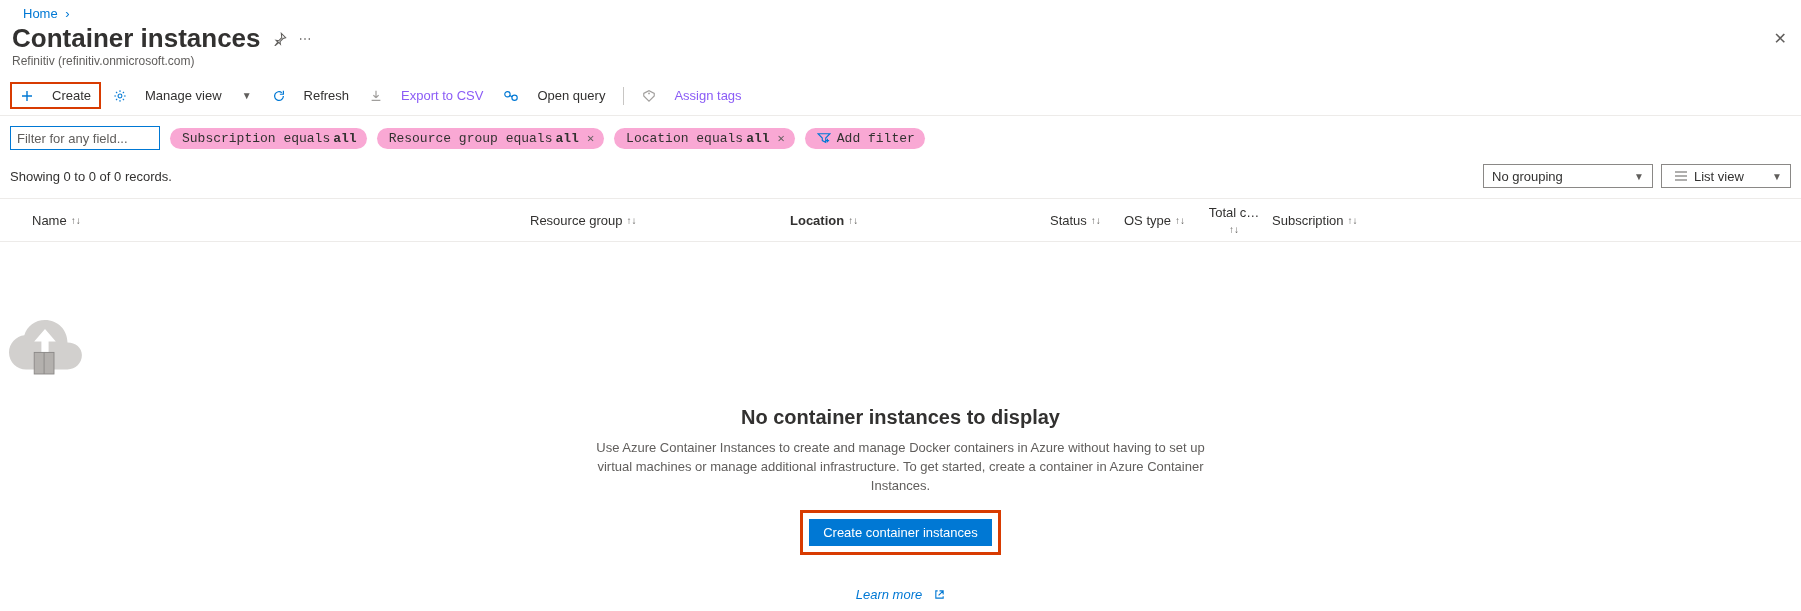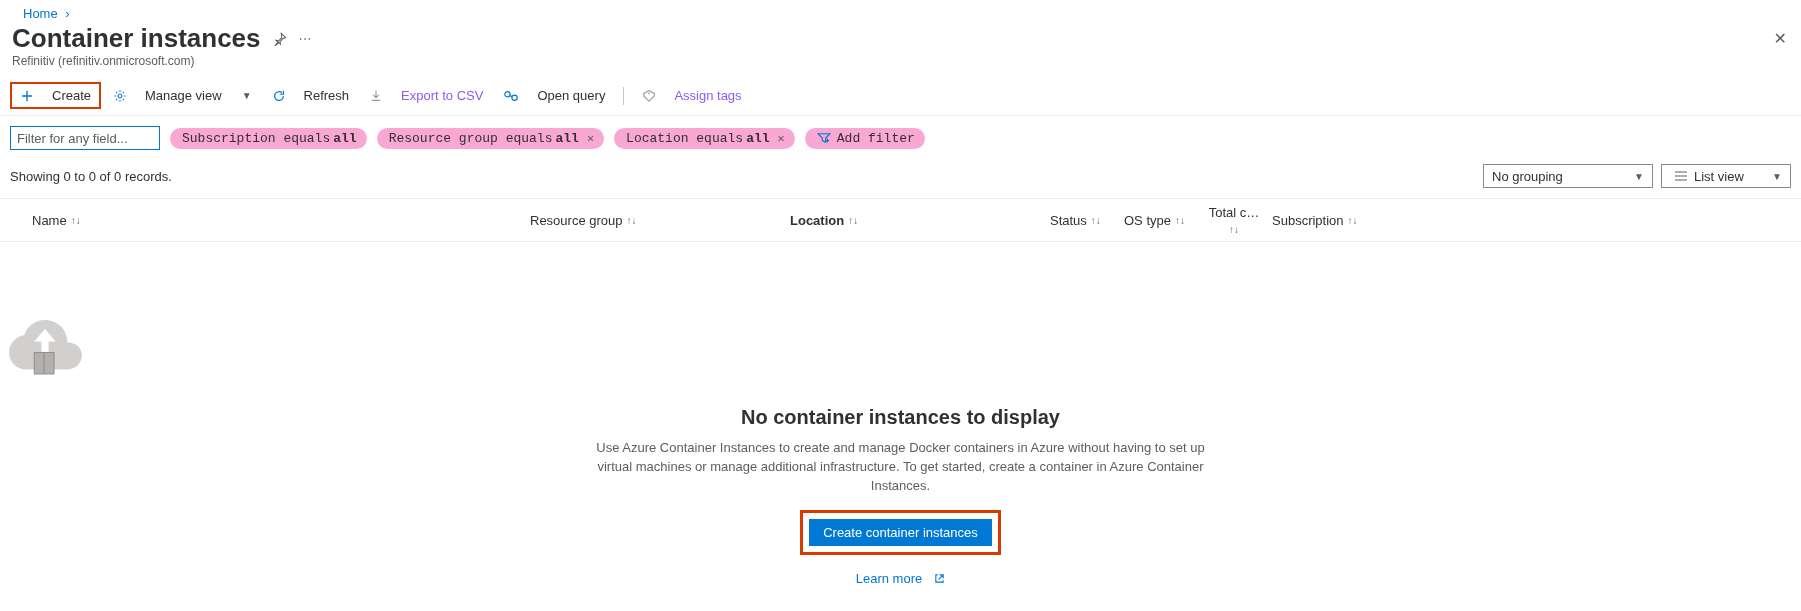--- a/index.html
+++ b/index.html
@@ -51,21 +51,21 @@
     .th-total { width: 76px; flex-direction: column; }
     .th-sub { flex: 1; }
     .sort-icon { font-size: 10px; color: #605e5c; }
 
     .empty-state { margin-top: 60px; text-align: center; }
     .empty-icon { margin-bottom: 14px; }
     .empty-title { font-size: 20px; font-weight: 600; color: #323130; margin-bottom: 10px; }
     .empty-desc { font-size: 13px; color: #605e5c; max-width: 620px; margin: 0 auto 14px auto; line-height: 1.45; }
     .primary-btn { display: inline-block; background: #0078d4; color: #fff; padding: 6px 14px; font-size: 13px; cursor: pointer; border: none; }
     .primary-wrap { display: inline-block; border: 3px solid #d83b01; padding: 6px; }
-    .learn-more { display: inline-flex; align-items: center; gap: 12px; margin-top: 16px; color: #0078d4; font-size: 13px; cursor: pointer; }
+    .learn-more { display: inline-flex; align-items: center; gap: 12px; margin-top: 32px; color: #0078d4; font-size: 13px; cursor: pointer; font-style: italic; }
 
     svg { display: block; }
   </style>
 </head>
 <body>
 
 <div class="breadcrumb">
   <a href="#">Home</a>
   <span class="chevron">›</span>
 </div>

